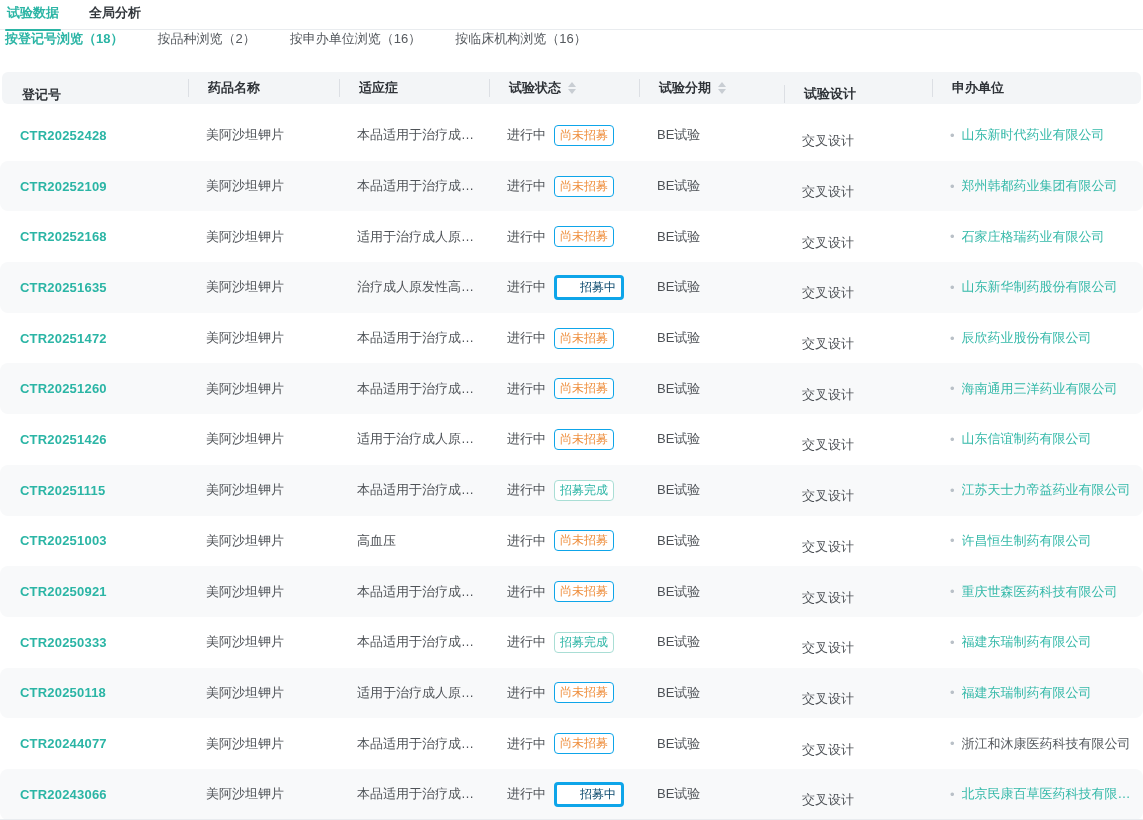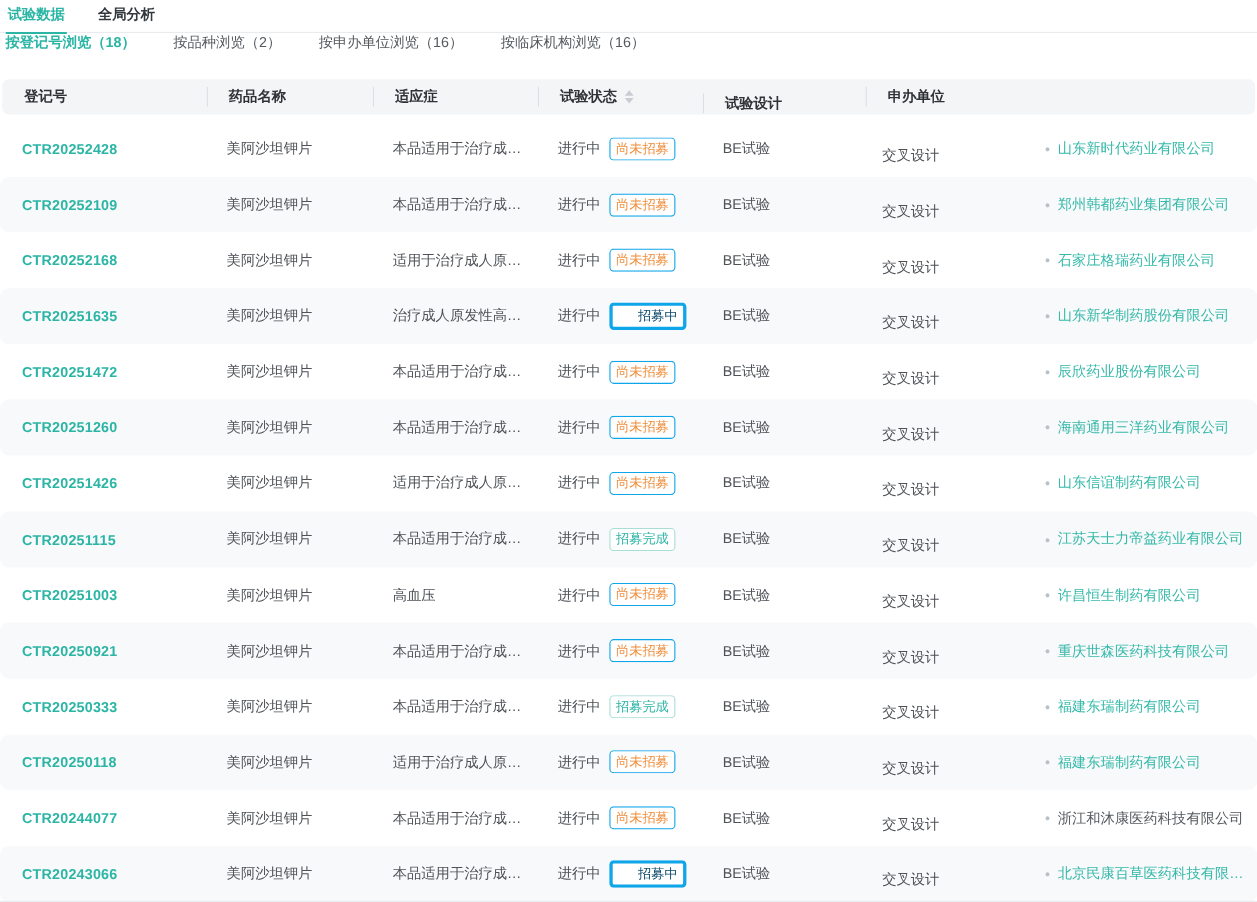--- a/index.html
+++ b/index.html
@@ -20,21 +20,21 @@
   
   .sub-tabs { height:42px; display:flex; align-items:flex-start; padding-left:5px; }
   .sub-tab { font-size:13px; color:#55595e; margin-right:34px; cursor:pointer; }
   .sub-tab.active { color:#2bb5a5; font-weight:bold; }
 
   
   .thead { height:32px; margin:0 2px; background:#f3f5f7; border-radius:6px; display:flex; align-items:center; }
   .th { font-size:13px; font-weight:bold; color:#2f3338; padding-left:20px; position:relative; display:flex; align-items:center; height:100%; }
   .th:not(:first-child)::before { content:""; position:absolute; left:0; top:7px; width:1px; height:18px; background:#dcdfe4; }
 
-  .c1 { width:186px; } .c2 { width:151px; } .c3 { width:150px; }
+  .c1 { width:186px;align-items:flex-end; } .c2 { width:151px; } .c3 { width:150px; }
   .c4 { width:150px; } .c5 { width:145px; } .c6 { width:148px;margin-top:12px; }
   .c7 { flex:1; min-width:0;text-align:center; }
 
   
   .sort { display:inline-flex; flex-direction:column; margin-left:7px; cursor:pointer; }
   .sort i { display:block; width:0; height:0; border-left:4px solid transparent; border-right:4px solid transparent; }
   .sort .up { border-bottom:5px solid #c8cdd3; margin-bottom:2px; }
   .sort .down { border-top:5px solid #c8cdd3; }
 
   
@@ -83,20 +83,27 @@
     <div class="th c3">
         <span>适应症</span>
       </div>
     <div class="th c4">
       <span>试验状态</span>
       <span class="sort">
           <i class="up"></i>
           <i class="down"></i>
         </span>
     </div>
+    <div class="th c5">
+      <span>试验分期</span>
+      <span class="sort">
+          <i class="up"></i>
+          <i class="down"></i>
+        </span>
+    </div>
     <div class="th c6">
         <span>试验设计</span>
       </div>
     <div class="th c7">
         <span>申办单位</span>
       </div>
   </div>
 
   <div class="tbody" id="tbody">
   <div class="row">

